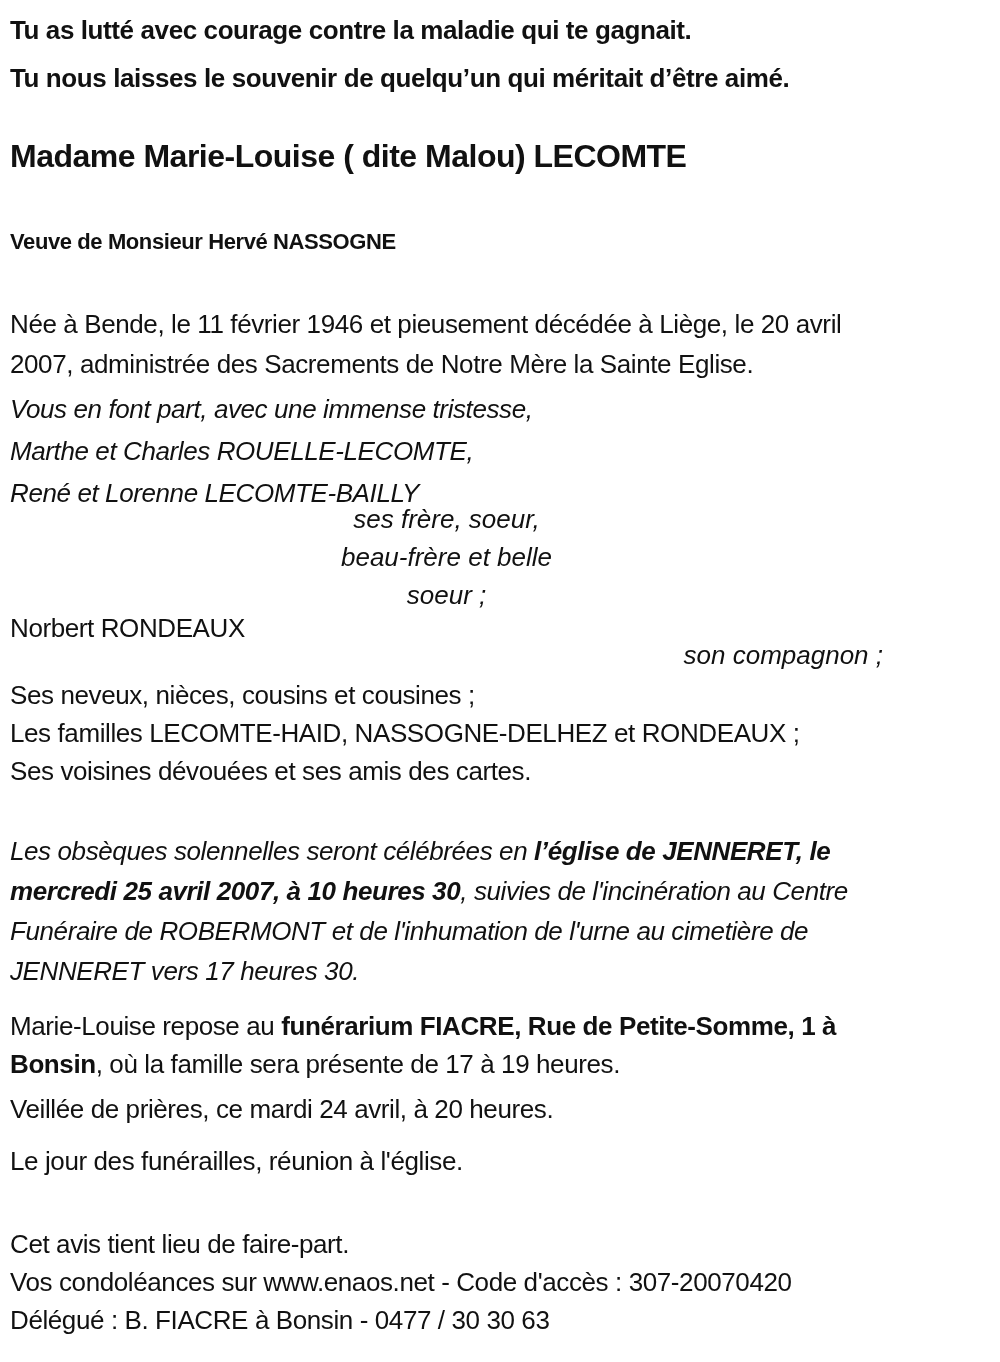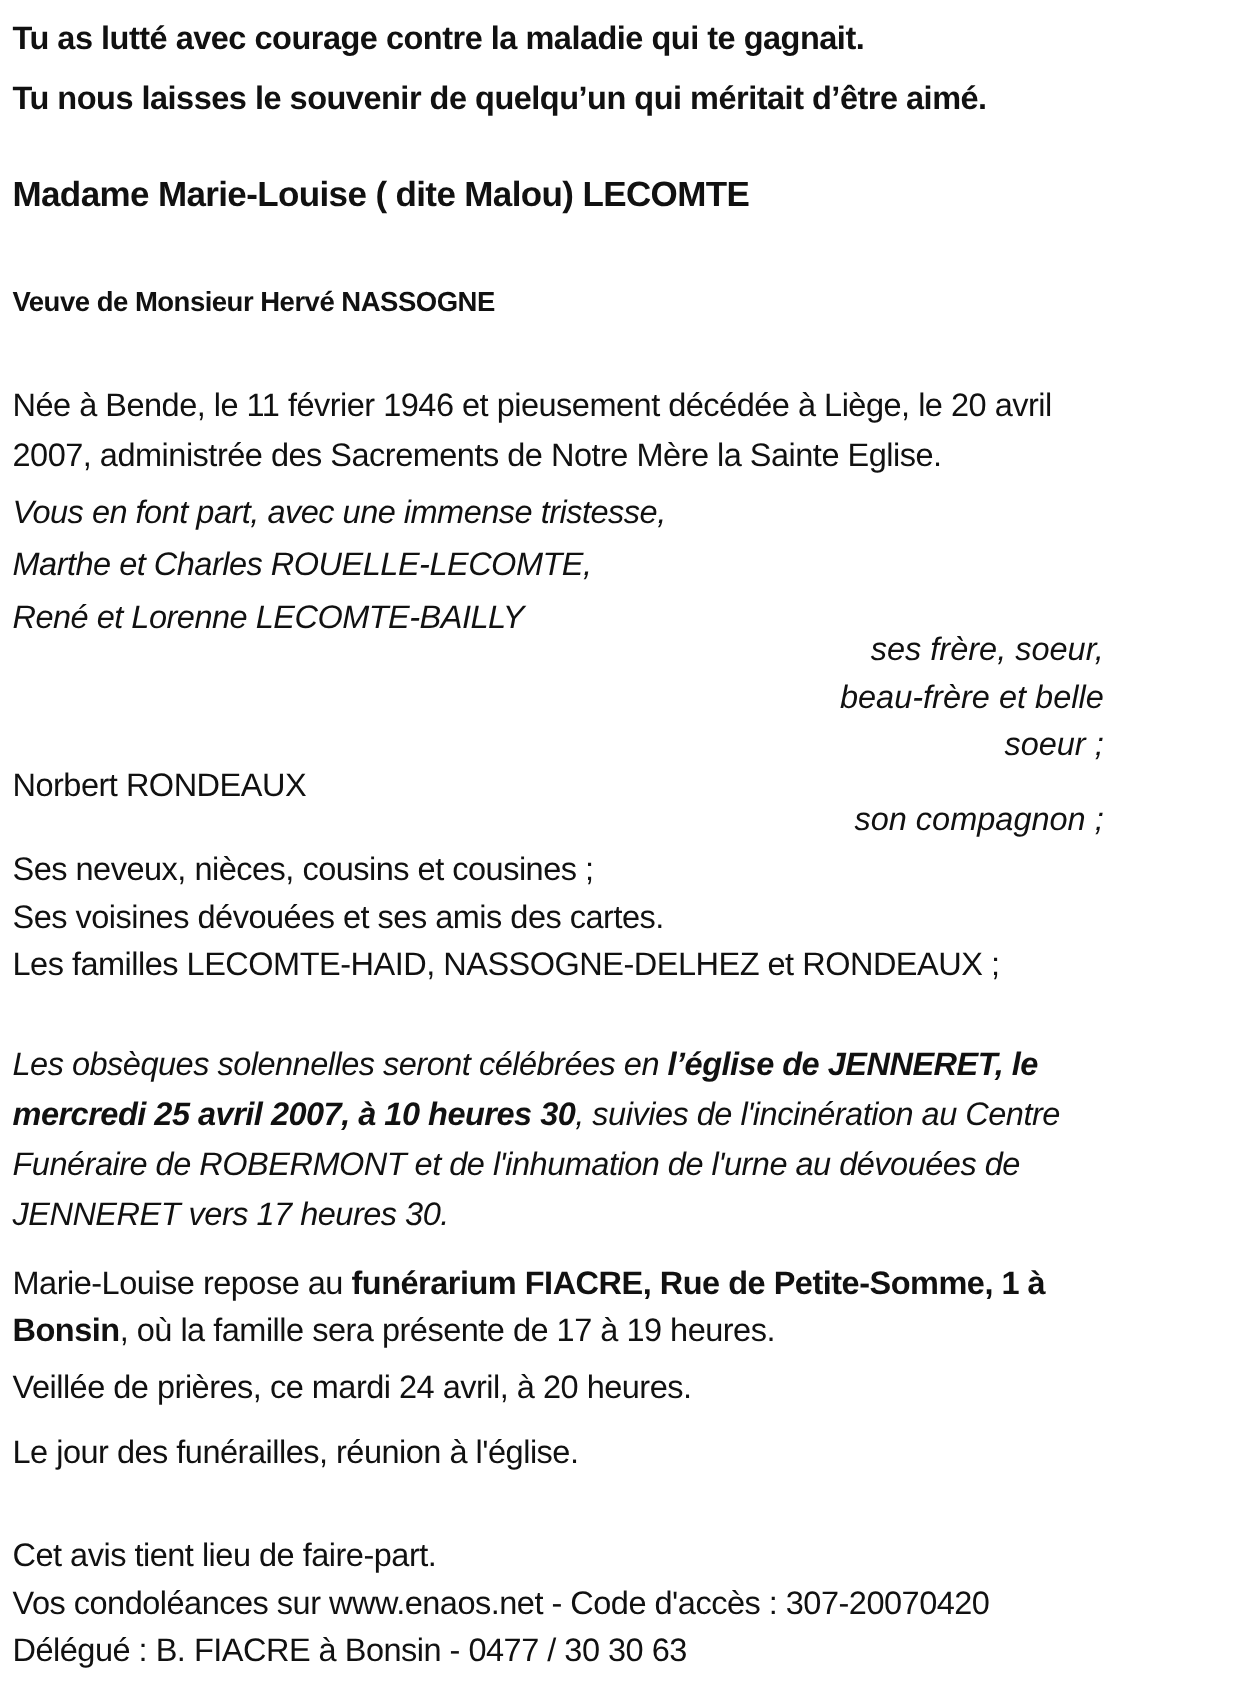--- a/index.html
+++ b/index.html
@@ -15,38 +15,38 @@
     letter-spacing: -0.4px;
   }
   .doc { padding: 6px 14px 0 10px; width: 897px; }
   .ln { white-space: nowrap; }
   b { font-weight: bold; }
 
   .opening { font-weight: bold; line-height: 48px; }
 
   .title {
     margin-top: 26px;
-    font-size: 28px; line-height: 56px;
+    font-size: 32px; line-height: 56px;
     font-weight: bold; letter-spacing: -0.5px;
   }
   .subtitle {
     margin-top: 40px;
     font-size: 22px; line-height: 36px;
     font-weight: bold;
   }
 
   .sec-birth { margin-top: 44px; }
   .sec-birth .ln { line-height: 40px; }
 
   .sec-announce { margin-top: 4px; font-style: italic; }
   .sec-announce .ln { line-height: 42px; }
 
   .rel { text-align: right; font-style: italic; letter-spacing: 0; }
   .sec-rel1 { margin-top: -14px; }
-  .sec-rel1 .ln { line-height: 38px; }
+  .sec-rel1 .ln { line-height: 38px; text-align: center; }
 
   .companion-name { margin-top: -7px; line-height: 42px; }
   .companion-rel { margin-top: -13px; line-height: 38px; }
 
   .sec-family { margin-top: 2px; }
   .sec-family .ln { line-height: 38px; }
 
   .sec-funeral { margin-top: 41px; font-style: italic; }
   .sec-funeral .ln { line-height: 40px; }
 
@@ -86,28 +86,28 @@
     <div class="ln">ses frère, soeur,</div>
     <div class="ln">beau-frère et belle</div>
     <div class="ln">soeur ;</div>
   </div>
 
   <div class="companion-name ln">Norbert RONDEAUX</div>
   <div class="companion-rel rel ln">son compagnon ;</div>
 
   <div class="sec-family">
     <div class="ln">Ses neveux, nièces, cousins et cousines ;</div>
+    <div class="ln">Les familles LECOMTE-HAID, NASSOGNE-DELHEZ et RONDEAUX ;</div>
     <div class="ln">Ses voisines dévouées et ses amis des cartes.</div>
-    <div class="ln">Les familles LECOMTE-HAID, NASSOGNE-DELHEZ et RONDEAUX ;</div>
   </div>
 
   <div class="sec-funeral">
     <div class="ln"><span>Les obsèques solennelles seront célébrées en </span><b>l’église de JENNERET, le</b></div>
     <div class="ln"><b>mercredi 25 avril 2007, à 10 heures 30</b><span>, suivies de l'incinération au Centre</span></div>
-    <div class="ln">Funéraire de ROBERMONT et de l'inhumation de l'urne au dévouées de</div>
+    <div class="ln">Funéraire de ROBERMONT et de l'inhumation de l'urne au cimetière de</div>
     <div class="ln">JENNERET vers 17 heures 30.</div>
   </div>
 
   <div class="sec-repose">
     <div class="ln"><span>Marie-Louise repose au </span><b>funérarium FIACRE, Rue de Petite-Somme, 1 à</b></div>
     <div class="ln"><b>Bonsin</b><span>, où la famille sera présente de 17 à 19 heures.</span></div>
   </div>
 
   <div class="vigil ln">Veillée de prières, ce mardi 24 avril, à 20 heures.</div>
 

